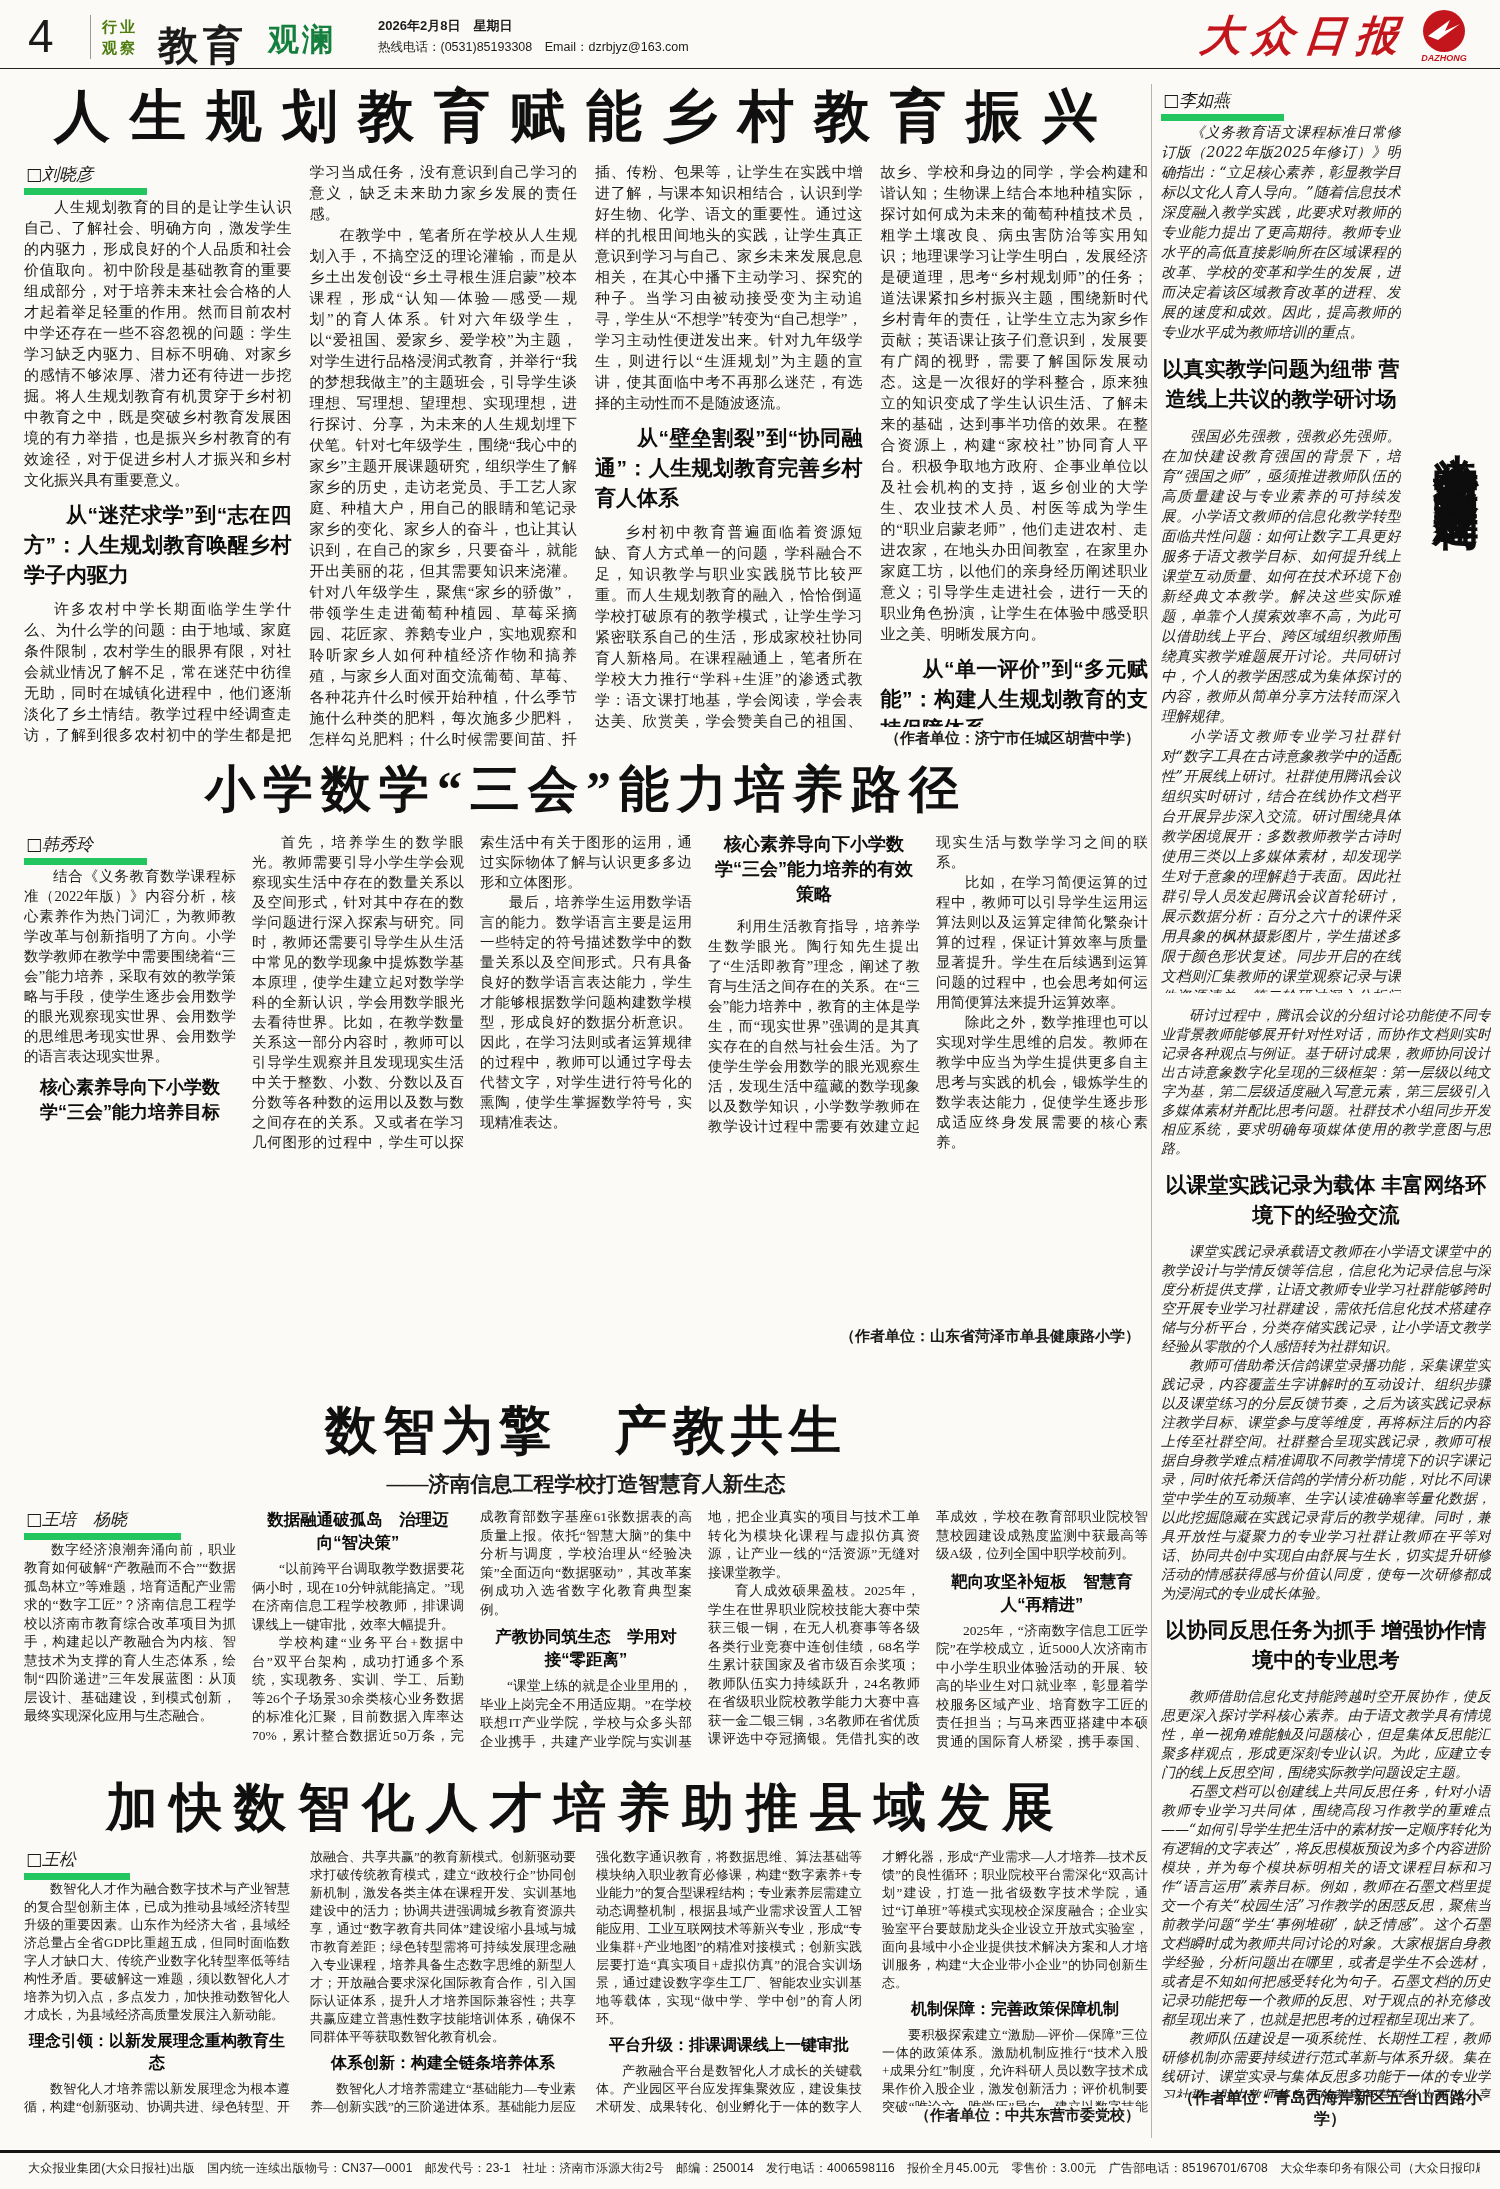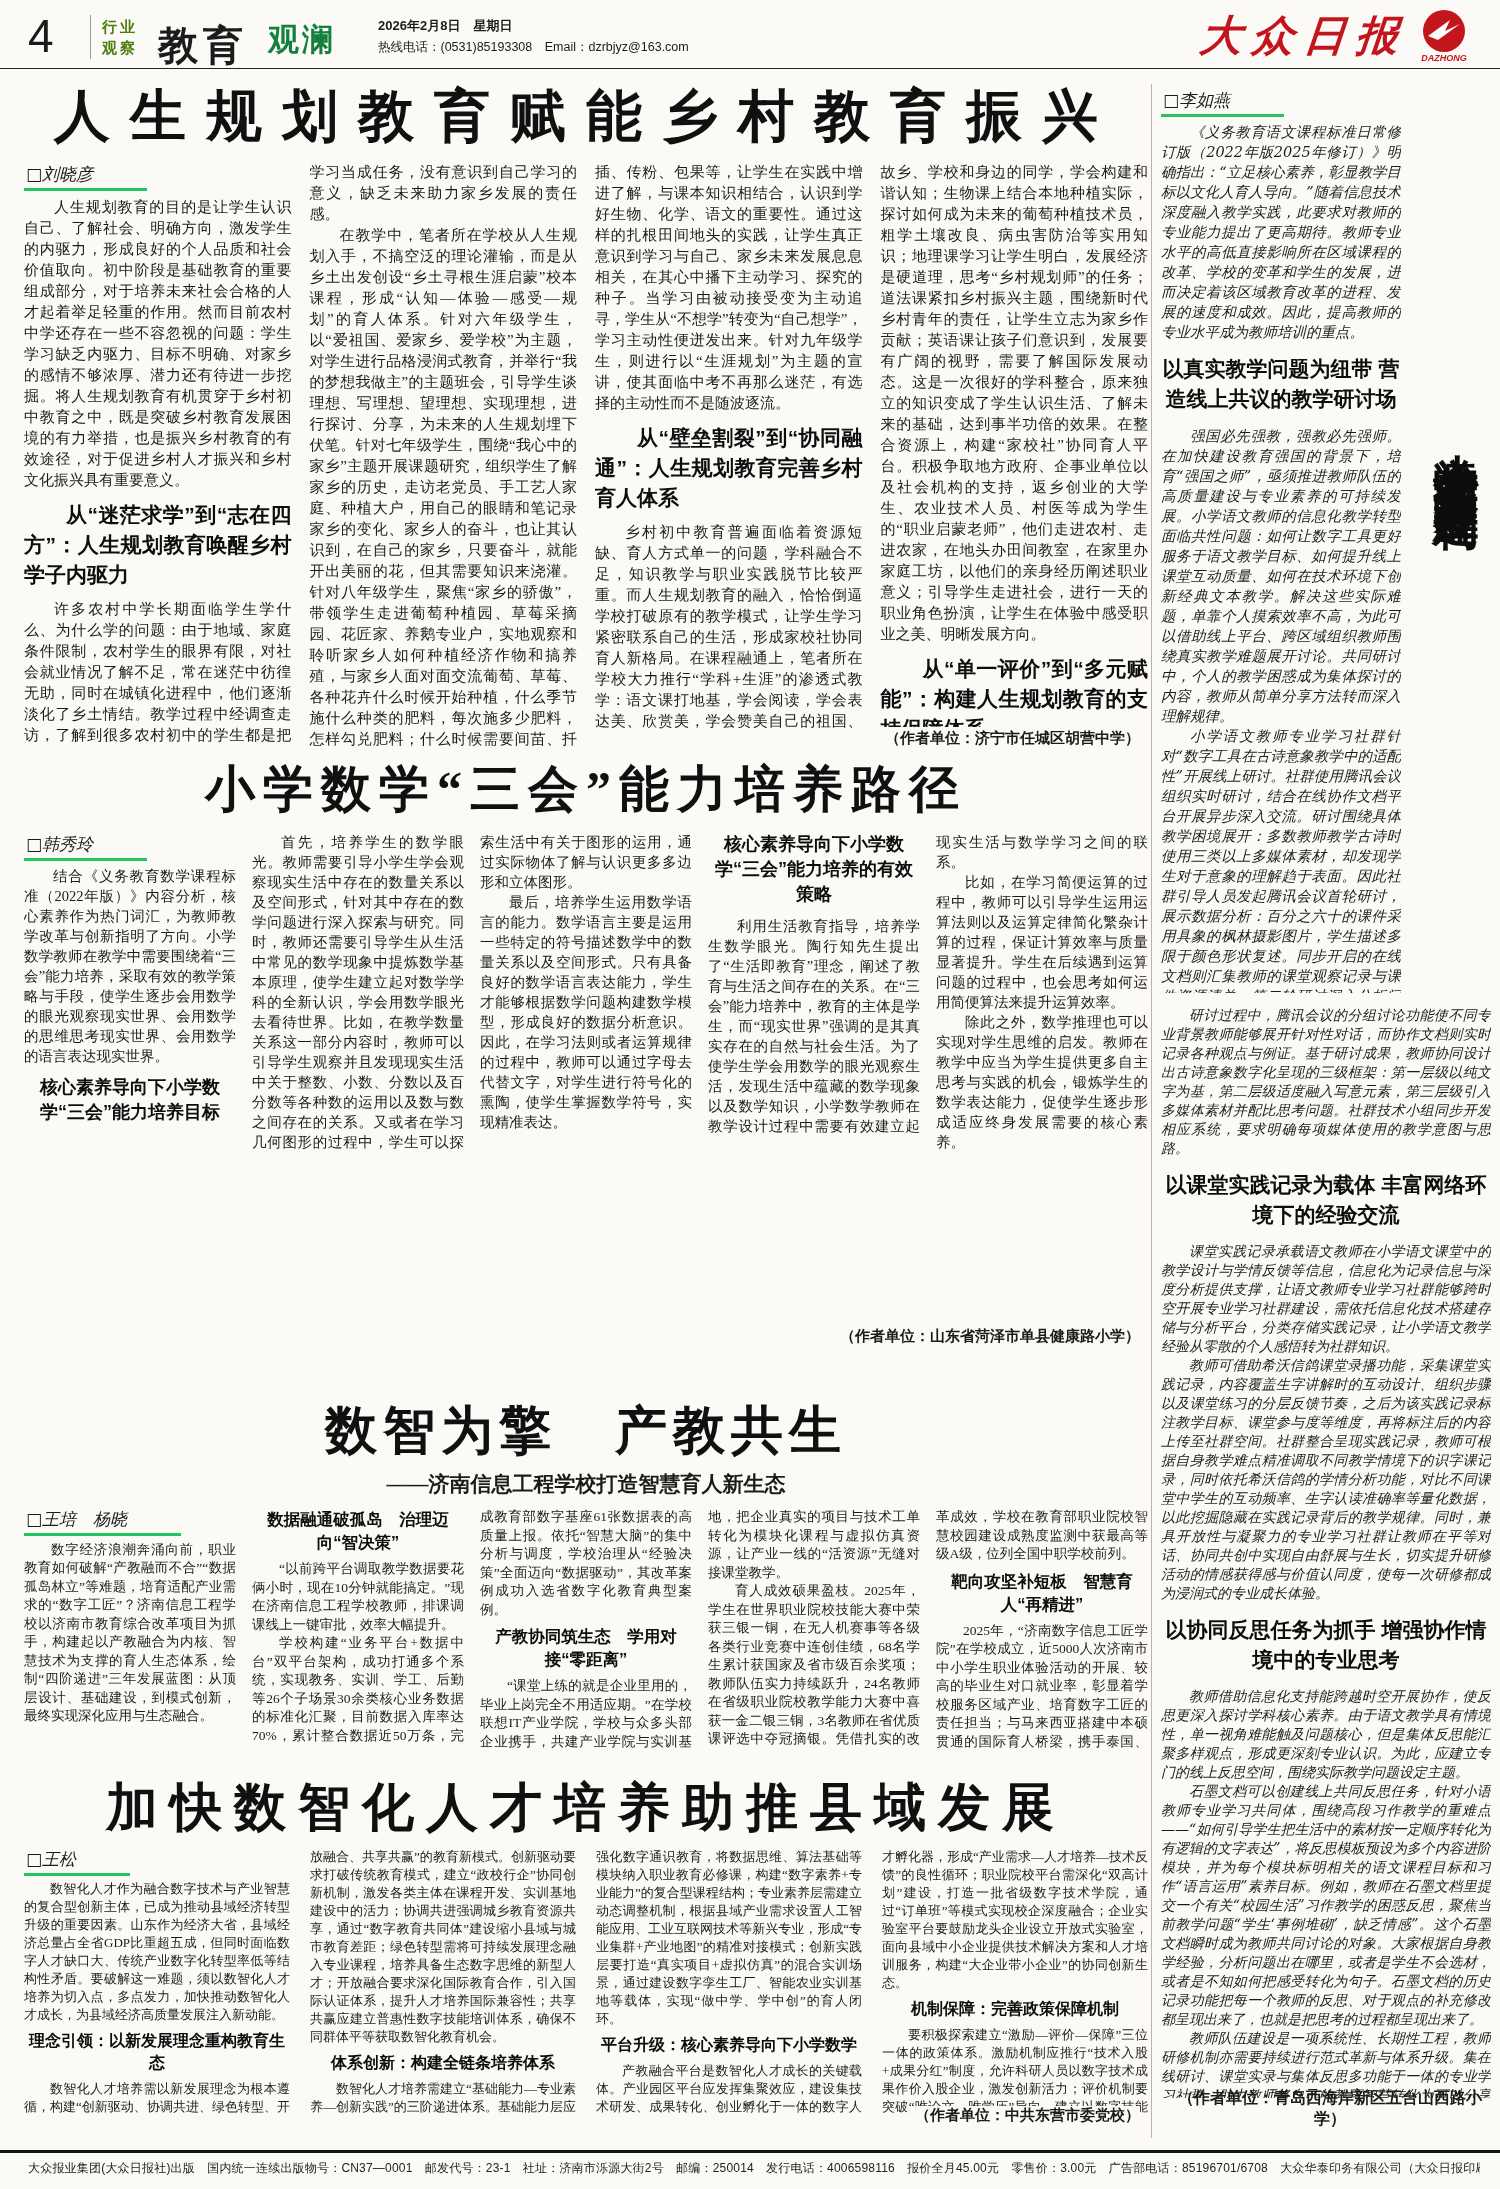--- a/index.html
+++ b/index.html
@@ -24,21 +24,21 @@
   .rule-top{ position:absolute; left:0; right:0; top:68px; border-top:1px solid #222; }
 
   
   .article{ position:absolute; }
   .a-head{ text-align:center; font-weight:900; color:#101010; }
   .a-subtitle{ text-align:center; font-weight:700; font-size:21px; margin-top:10px; font-family:"Liberation Serif","DejaVu Serif",serif;}
   .body{ position:relative; text-align:justify; overflow:hidden; margin-top:14px; }
   .para{ text-indent:2em; }
   .sub-head{ font-family:"Liberation Sans",sans-serif; font-weight:700; text-align:center; margin:9px 0; font-size:19px; line-height:27px; color:#0d0d0d;}
   .byline{ margin:2px 0 12px; font-style:italic; font-family:"DejaVu Serif",serif; font-size:17px; text-indent:0;}
-  .byline span{ border-bottom:3px solid #22c55e; padding:0 54px 4px 2px; }
+  .byline span{ border-bottom:7px solid #22c55e; padding:0 54px 4px 2px; }
   .tail{ position:absolute; bottom:2px; right:8px; font-family:"Liberation Sans",sans-serif; font-weight:700; font-size:15px; background:#fbfaf6; padding-left:8px;}
 
   #a1{ left:24px; top:84px; width:1124px; }
   #a1 .a-head{ font-family:"Liberation Sans",sans-serif; font-size:56px; letter-spacing:20px; line-height:64px;}
   #a1 .body{ height:588px; column-count:4; column-gap:18px; font-size:15px; line-height:21px;}
   #a1 .sub-head{ font-size:21px; line-height:30px; text-align:justify; text-indent:2em;}
 
   #a2{ left:24px; top:760px; width:1124px; }
   #a2 .a-head{ font-family:"Liberation Serif","DejaVu Serif",serif; font-size:50px; letter-spacing:8px; line-height:58px;}
   #a2 .body{ height:516px; column-count:5; column-gap:16px; font-size:14.5px; line-height:20px;}
@@ -148,21 +148,21 @@
 
 <div class="article" id="a4">
   <div class="a-head">加快数智化人才培养助推县域发展</div>
   <div class="body">
     <div class="byline"><span>□王松</span></div>
       <p class="para">数智化人才作为融合数字技术与产业智慧的复合型创新主体，已成为推动县域经济转型升级的重要因素。山东作为经济大省，县域经济总量占全省GDP比重超五成，但同时面临数字人才缺口大、传统产业数字化转型率低等结构性矛盾。要破解这一难题，须以数智化人才培养为切入点，多点发力，加快推动数智化人才成长，为县域经济高质量发展注入新动能。</p>
       <div class="sub-head">理念引领：以新发展理念重构教育生态</div>
       <p class="para">数智化人才培养需以新发展理念为根本遵循，构建“创新驱动、协调共进、绿色转型、开放融合、共享共赢”的教育新模式。创新驱动要求打破传统教育模式，建立“政校行企”协同创新机制，激发各类主体在课程开发、实训基地建设中的活力；协调共进强调城乡教育资源共享，通过“数字教育共同体”建设缩小县域与城市教育差距；绿色转型需将可持续发展理念融入专业课程，培养具备生态数字思维的新型人才；开放融合要求深化国际教育合作，引入国际认证体系，提升人才培养国际兼容性；共享共赢应建立普惠性数字技能培训体系，确保不同群体平等获取数智化教育机会。</p>
       <div class="sub-head">体系创新：构建全链条培养体系</div>
       <p class="para">数智化人才培养需建立“基础能力—专业素养—创新实践”的三阶递进体系。基础能力层应强化数字通识教育，将数据思维、算法基础等模块纳入职业教育必修课，构建“数字素养+专业能力”的复合型课程结构；专业素养层需建立动态调整机制，根据县域产业需求设置人工智能应用、工业互联网技术等新兴专业，形成“专业集群+产业地图”的精准对接模式；创新实践层要打造“真实项目+虚拟仿真”的混合实训场景，通过建设数字孪生工厂、智能农业实训基地等载体，实现“做中学、学中创”的育人闭环。</p>
-      <div class="sub-head">平台升级：核心素养导向下小学数学</div>
+      <div class="sub-head">平台升级：排课调课线上一键审批</div>
       <p class="para">产教融合平台是数智化人才成长的关键载体。产业园区平台应发挥集聚效应，建设集技术研发、成果转化、创业孵化于一体的数字人才孵化器，形成“产业需求—人才培养—技术反馈”的良性循环；职业院校平台需深化“双高计划”建设，打造一批省级数字技术学院，通过“订单班”等模式实现校企深度融合；企业实验室平台要鼓励龙头企业设立开放式实验室，面向县域中小企业提供技术解决方案和人才培训服务，构建“大企业带小企业”的协同创新生态。</p>
       <div class="sub-head">机制保障：完善政策保障机制</div>
       <p class="para">要积极探索建立“激励—评价—保障”三位一体的政策体系。激励机制应推行“技术入股+成果分红”制度，允许科研人员以数字技术成果作价入股企业，激发创新活力；评价机制要突破“唯论文、唯学历”导向，建立以数字技能应用能力、产业贡献度为核心的评价标准，实施“分类评价+动态调整”；保障机制需完善数字教育基础设施，建设县域数字教育资源公共服务平台，配套实施“数字人才安居工程”，营造“引得进、留得住、用得好”的人才发展环境。</p>
       <span class="tail">（作者单位：中共东营市委党校）</span>
   </div>
 </div>
 
 <div class="vrule"></div>
 <div id="sb">
   <div class="sb-colA">

